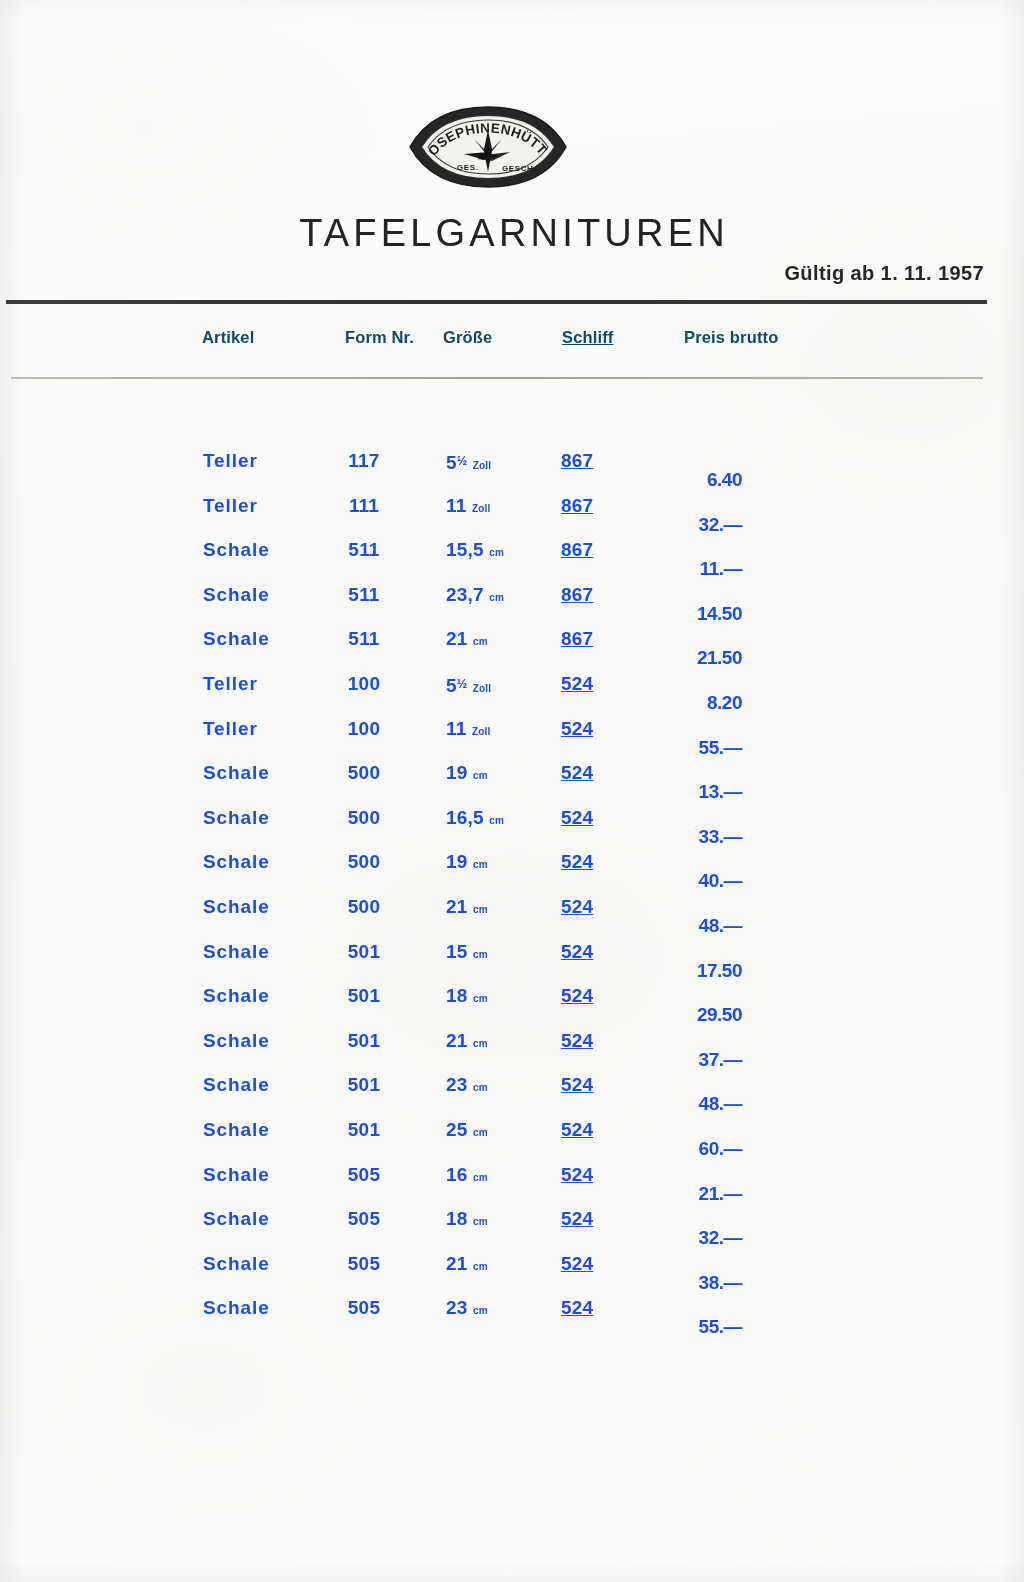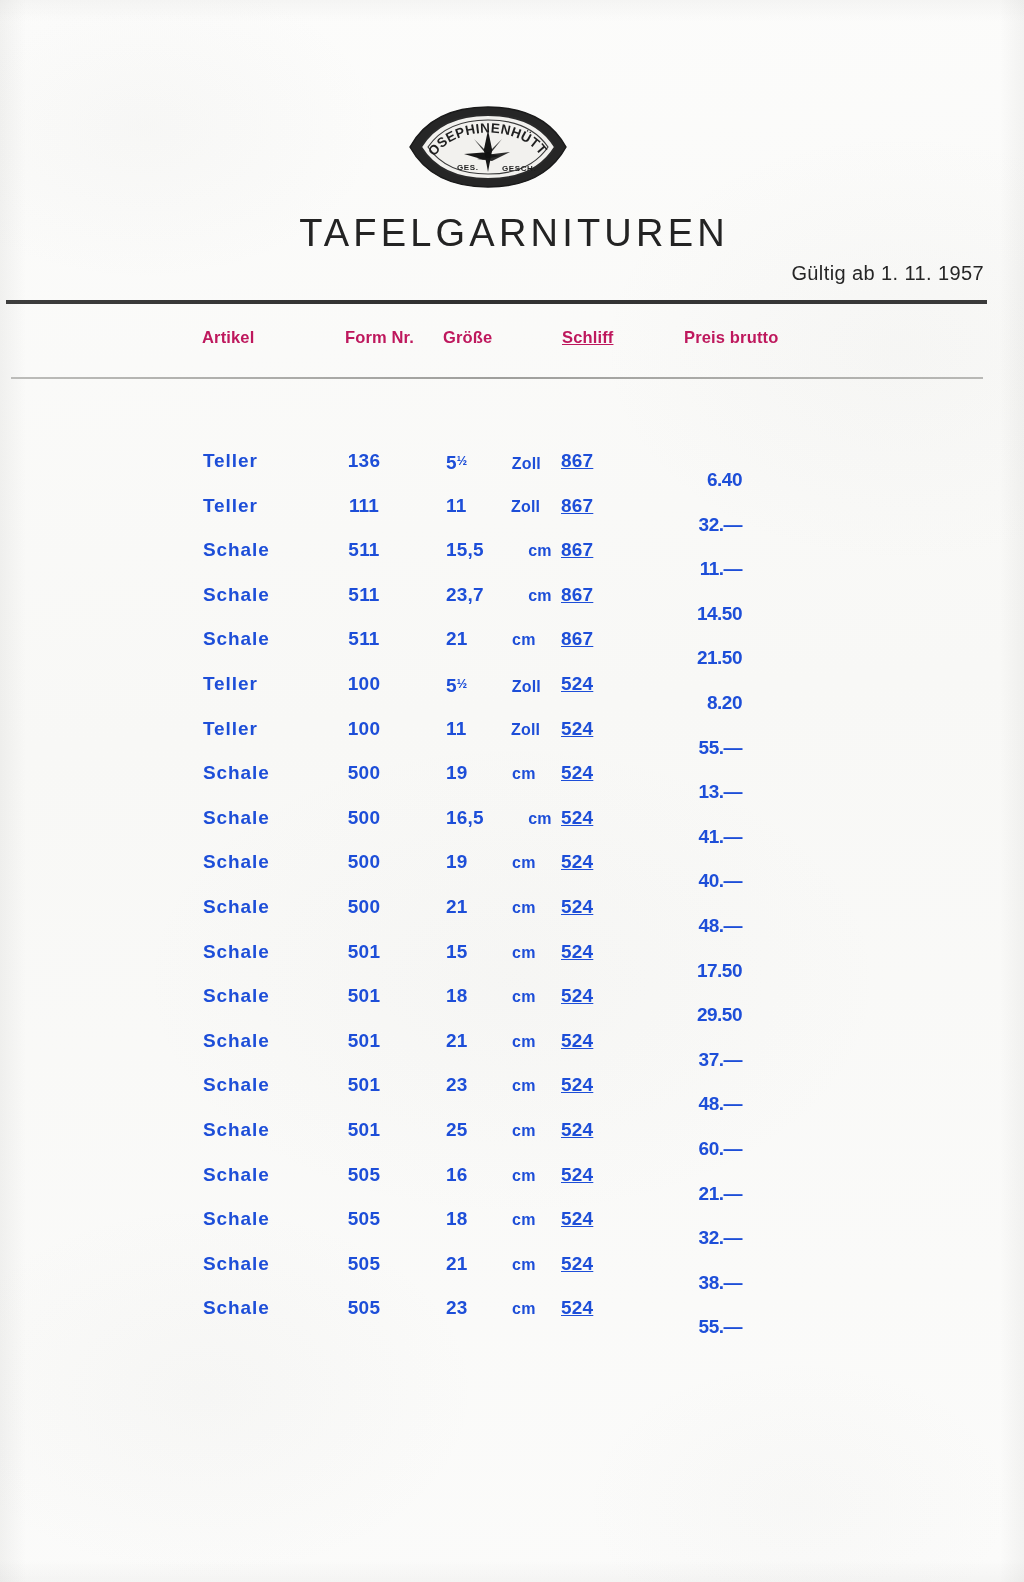--- a/index.html
+++ b/index.html
@@ -71,21 +71,21 @@
     font-weight: 400;
     letter-spacing: 4.2px;
     color: #232323;
     padding-left: 2px;
   }
   .valid-line {
     position: absolute;
     right: 40px;
     top: 262px;
     font-size: 20px;
-    font-weight: normal;
+    font-weight: bold;
     letter-spacing: 0.4px;
     color: #262626;
   }
 
   
   .rule-thick {
     position: absolute;
     left: 6px;
     top: 300px;
     width: 981px;
@@ -124,41 +124,41 @@
   .c-form     { left: 320px;  width: 90px;  text-align: center; }
   .c-groesse  { left: 440px;  width: 120px; text-align: left; }
   .c-schliff  { left: 556px;  width: 70px;  text-align: left; text-decoration: underline; }
   .c-preis    { left: 620px;  width: 122px; text-align: right; }
 
   .header-row {
     top: 322px;
     font-size: 16.5px;
     font-weight: bold;
     letter-spacing: 0.15px;
-    color: #be185d;
+    color: #0c4a6e;
   }
   .header-row .c-artikel { left: 202px; }
   .header-row .c-form    { left: 318px; width: 96px; text-align: right; }
   .header-row .c-groesse { left: 443px; }
   .header-row .c-schliff { left: 562px; }
   .header-row .c-preis   { left: 684px; width: 160px; text-align: left; }
 
   .data-row {
     font-size: 19px;
     font-weight: bold;
     letter-spacing: 0.2px;
     color: #1d4ed8;
   }
   .data-row .c-artikel { left: 203px; font-weight: bold; letter-spacing: 0.9px; }
   .data-row .c-form    { left: 318px; width: 92px; text-align: center; }
   .data-row .c-groesse { left: 446px; width: 116px; text-align: left; }
   .data-row .c-schliff { left: 561px; width: 62px; text-align: left; }
   .data-row .c-preis   { left: 618px; width: 124px; text-align: right; margin-top: 19px; }
 
-  .unit { font-size: 16px; letter-spacing: 0.2px; margin-left: 39px; }
+  .unit { font-size: 10px; letter-spacing: 0.2px; }
   .frac { font-size: 12.5px; vertical-align: 0.28em; letter-spacing: 0; }
   .dash { letter-spacing: -0.5px; }
 </style>
 </head>
 <body>
 
 <div class="paper-texture"></div>
 
 <div class="sheet">
 
@@ -216,21 +216,21 @@
       <span class="c-artikel">Artikel</span>
       <span class="c-form">Form Nr.</span>
       <span class="c-groesse">Größe</span>
       <span class="c-schliff">Schliff</span>
       <span class="c-preis">Preis brutto</span>
     </div>
 
     <div id="rows-host">
         <div class="trow data-row" style="top: 446px;">
           <span class="c-artikel">Teller</span>
-          <span class="c-form">136</span>
+          <span class="c-form">117</span>
           <span class="c-groesse"><span>5</span><span class="frac">½</span> <span class="unit">Zoll</span></span>
           <span class="c-schliff">867</span>
           <span class="c-preis dash">6.40</span>
         </div>
         <div class="trow data-row" style="top: 490.6px;">
           <span class="c-artikel">Teller</span>
           <span class="c-form">111</span>
           <span class="c-groesse"><span>11</span> <span class="unit">Zoll</span></span>
           <span class="c-schliff">867</span>
           <span class="c-preis dash">32.—</span>
@@ -275,21 +275,21 @@
           <span class="c-form">500</span>
           <span class="c-groesse"><span>19</span> <span class="unit">cm</span></span>
           <span class="c-schliff">524</span>
           <span class="c-preis dash">13.—</span>
         </div>
         <div class="trow data-row" style="top: 802.8px;">
           <span class="c-artikel">Schale</span>
           <span class="c-form">500</span>
           <span class="c-groesse"><span>16,5</span> <span class="unit">cm</span></span>
           <span class="c-schliff">524</span>
-          <span class="c-preis dash">41.—</span>
+          <span class="c-preis dash">33.—</span>
         </div>
         <div class="trow data-row" style="top: 847.4px;">
           <span class="c-artikel">Schale</span>
           <span class="c-form">500</span>
           <span class="c-groesse"><span>19</span> <span class="unit">cm</span></span>
           <span class="c-schliff">524</span>
           <span class="c-preis dash">40.—</span>
         </div>
         <div class="trow data-row" style="top: 892px;">
           <span class="c-artikel">Schale</span>

